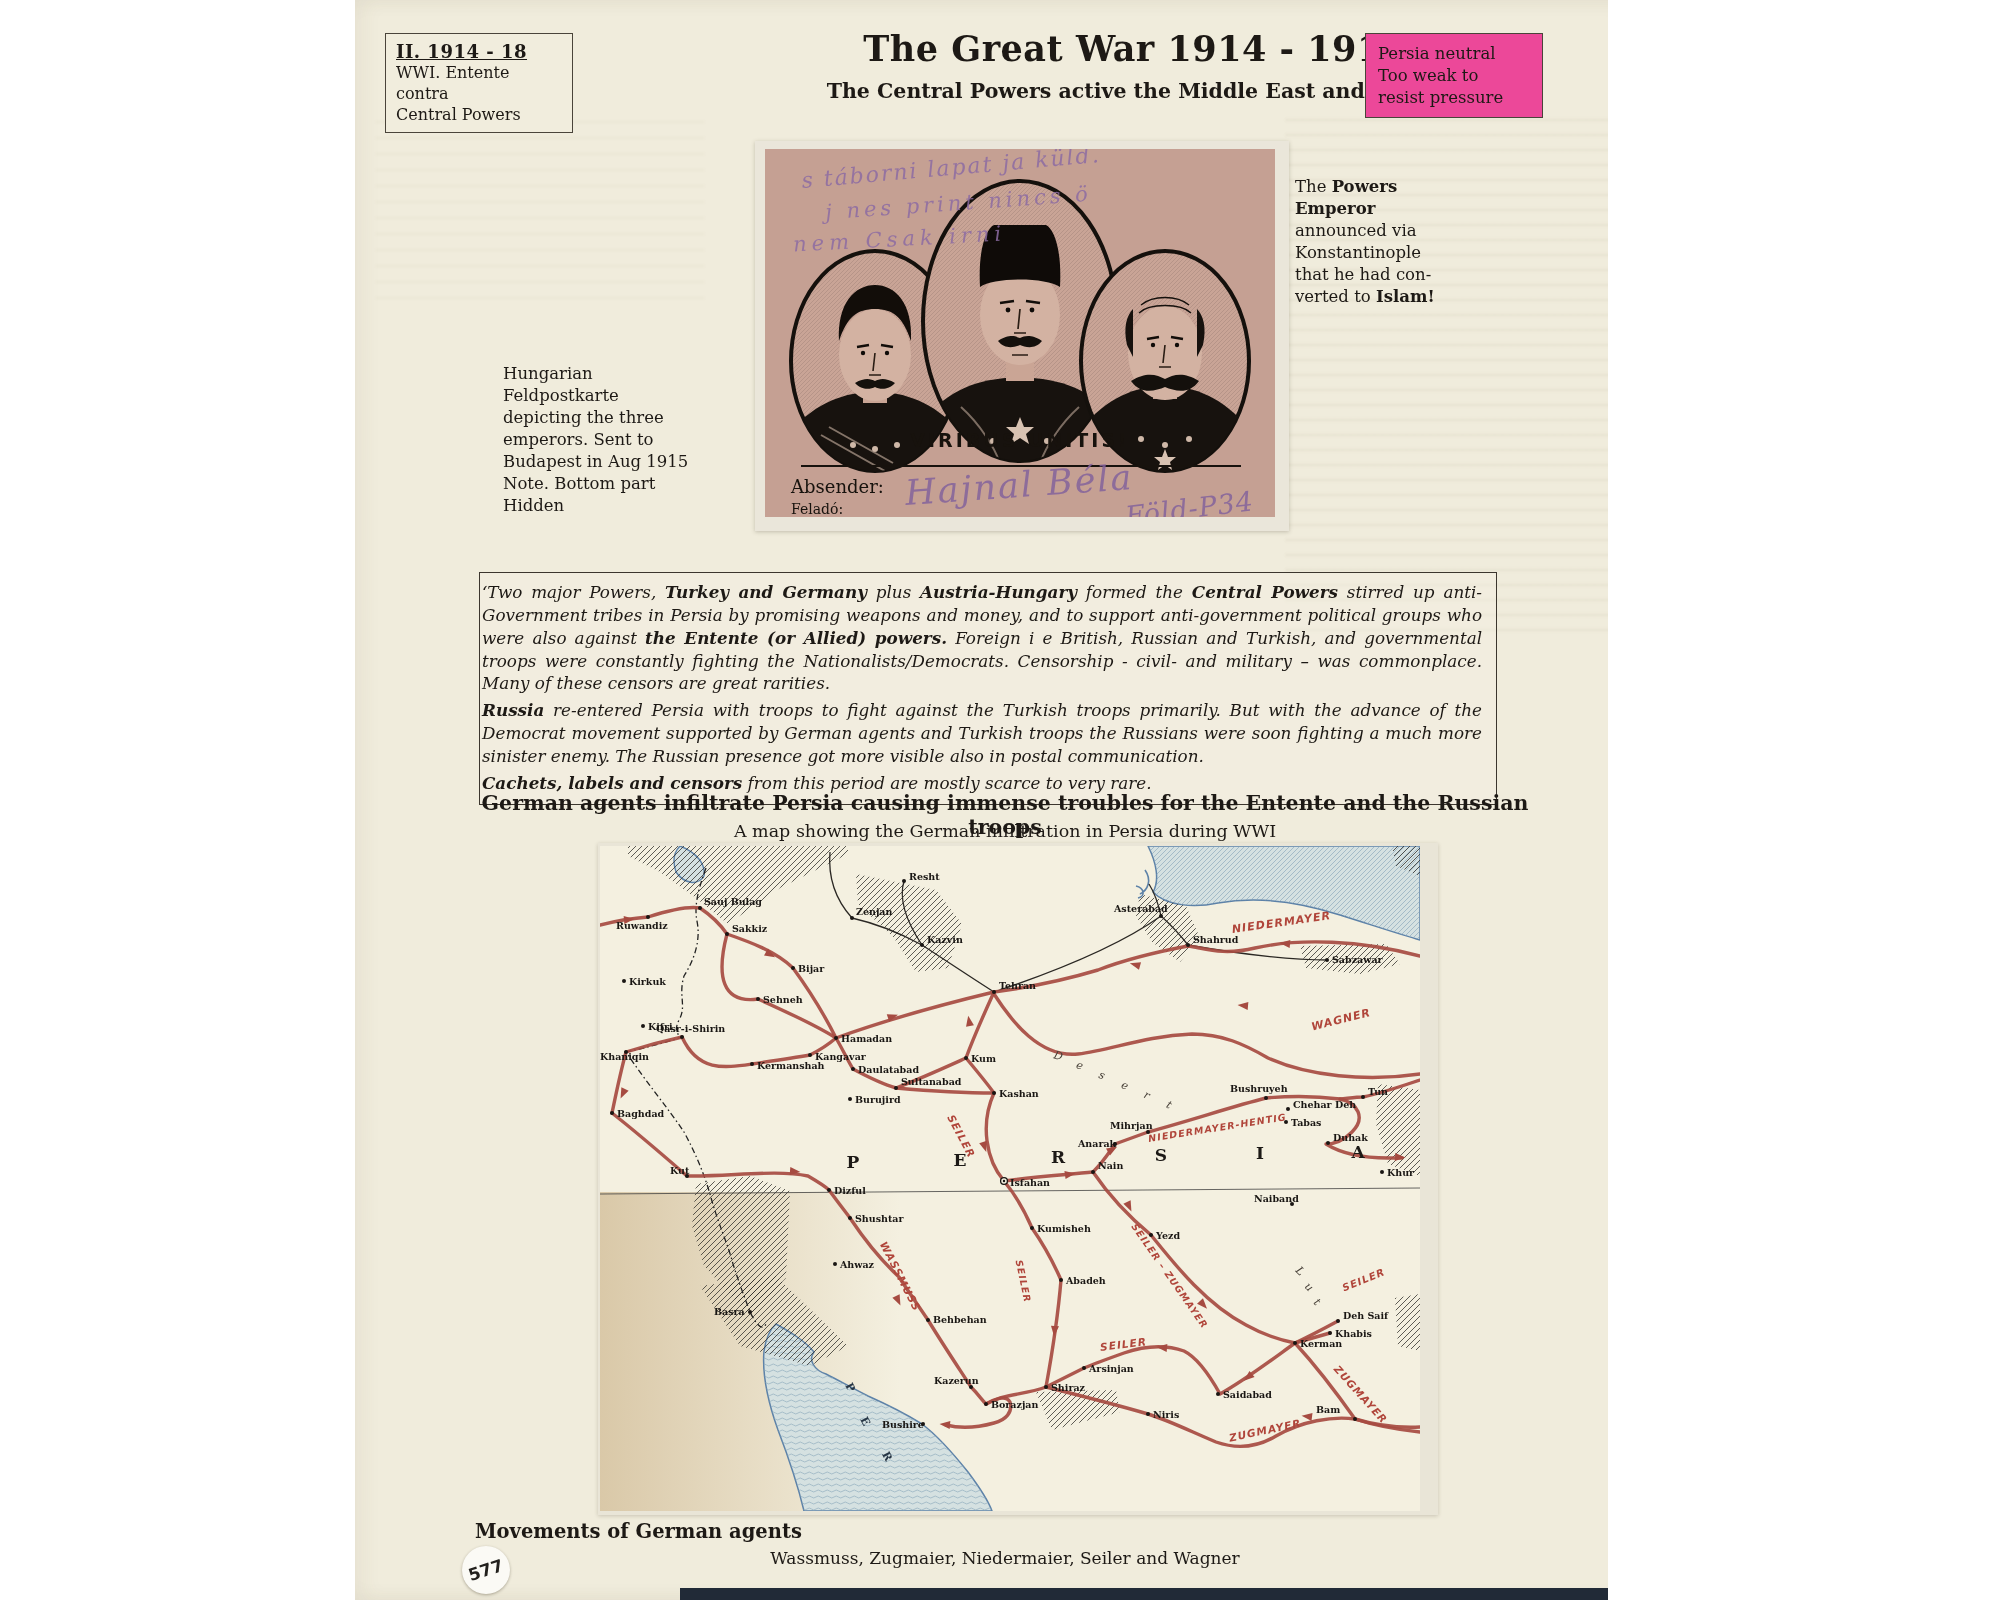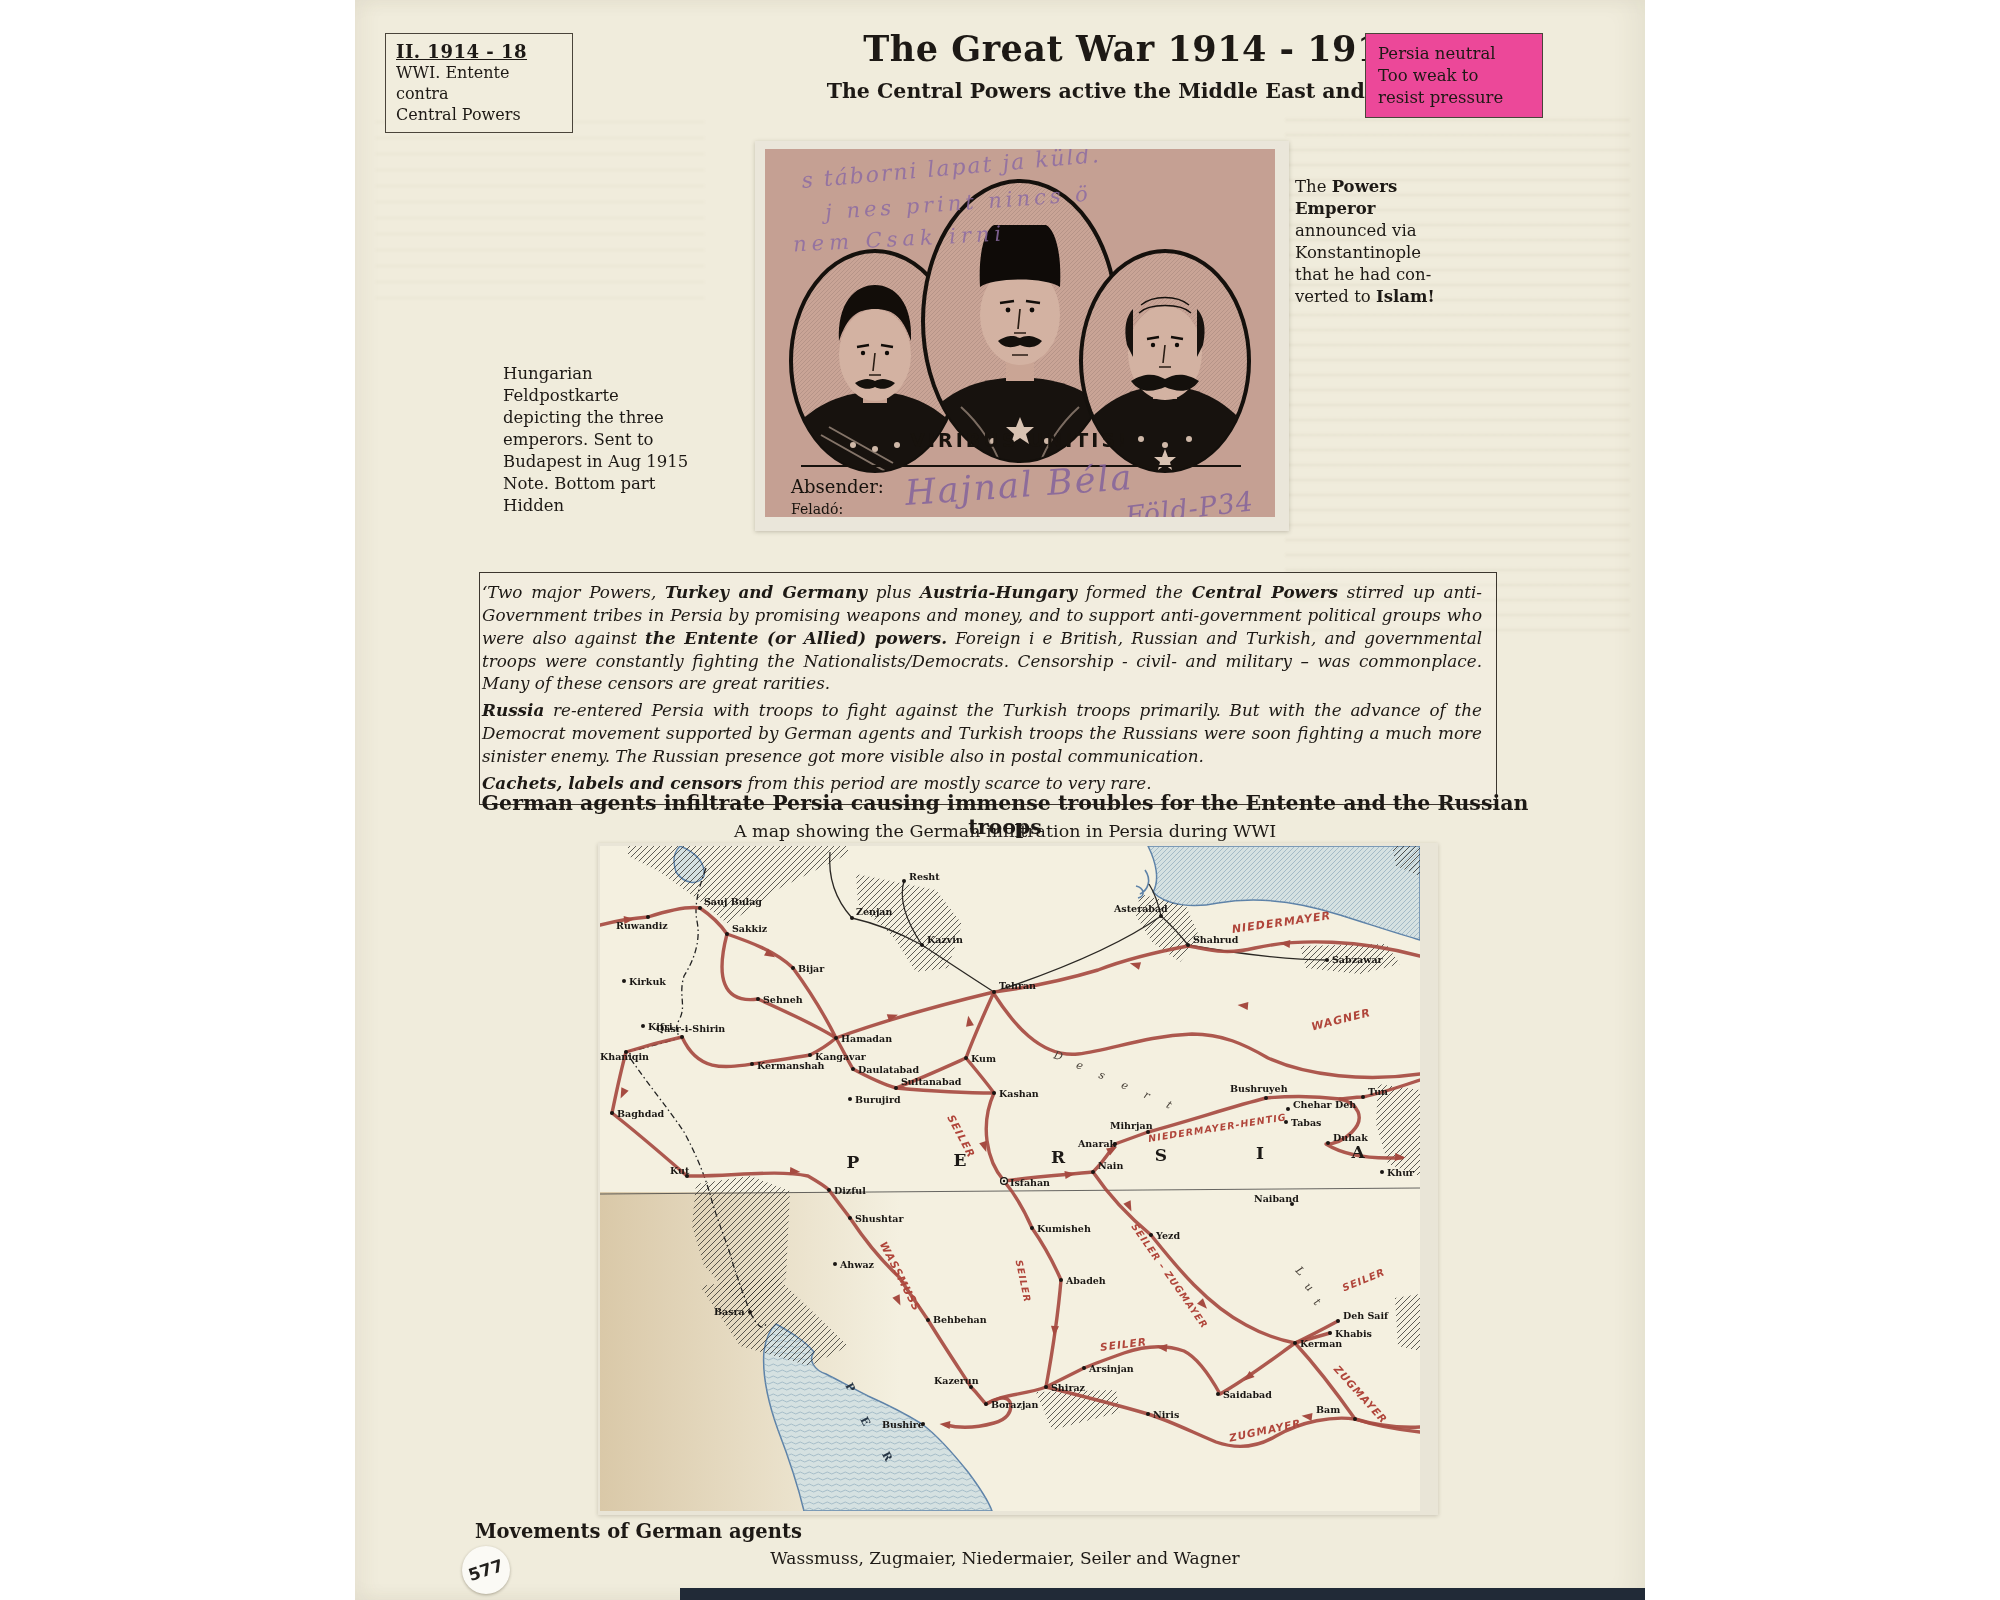--- a/index.html
+++ b/index.html
@@ -1,16 +1,16 @@
 <!DOCTYPE html>
 <html><head>
 <meta charset="utf-8">
 <style>
   html,body{margin:0;padding:0;background:#ffffff;}
-  .stage{position:relative;width:2000px;height:1600px;background:#ffffff;overflow:hidden;
+  .stage{position:relative;width:1608px;height:1600px;background:#ffffff;overflow:hidden;
          font-family:"DejaVu Serif",serif;color:#1d1915;}
   .page{position:absolute;left:355px;top:0;width:1290px;height:1600px;background:#f0ecdc;
         box-shadow:inset -14px 0 22px rgba(90,80,50,.06), inset 10px 0 18px rgba(90,80,50,.05);}
   
   .idx-box{position:absolute;left:30px;top:33px;width:166px;padding:6px 10px;border:1.5px solid #4a443a;
            background:#f1eddd;font-size:16px;line-height:1.3;}
   .idx-line1{font-weight:bold;font-size:18px;text-decoration:underline;letter-spacing:.5px;}
   .neutral-box{position:absolute;left:1010px;top:33px;width:152px;padding:9px 12px;border:1.5px solid #4a443a;
            background:#ec4899;font-size:16.5px;line-height:1.32;}
   .title-wrap{position:absolute;left:250px;top:28px;width:1060px;text-align:center;}

